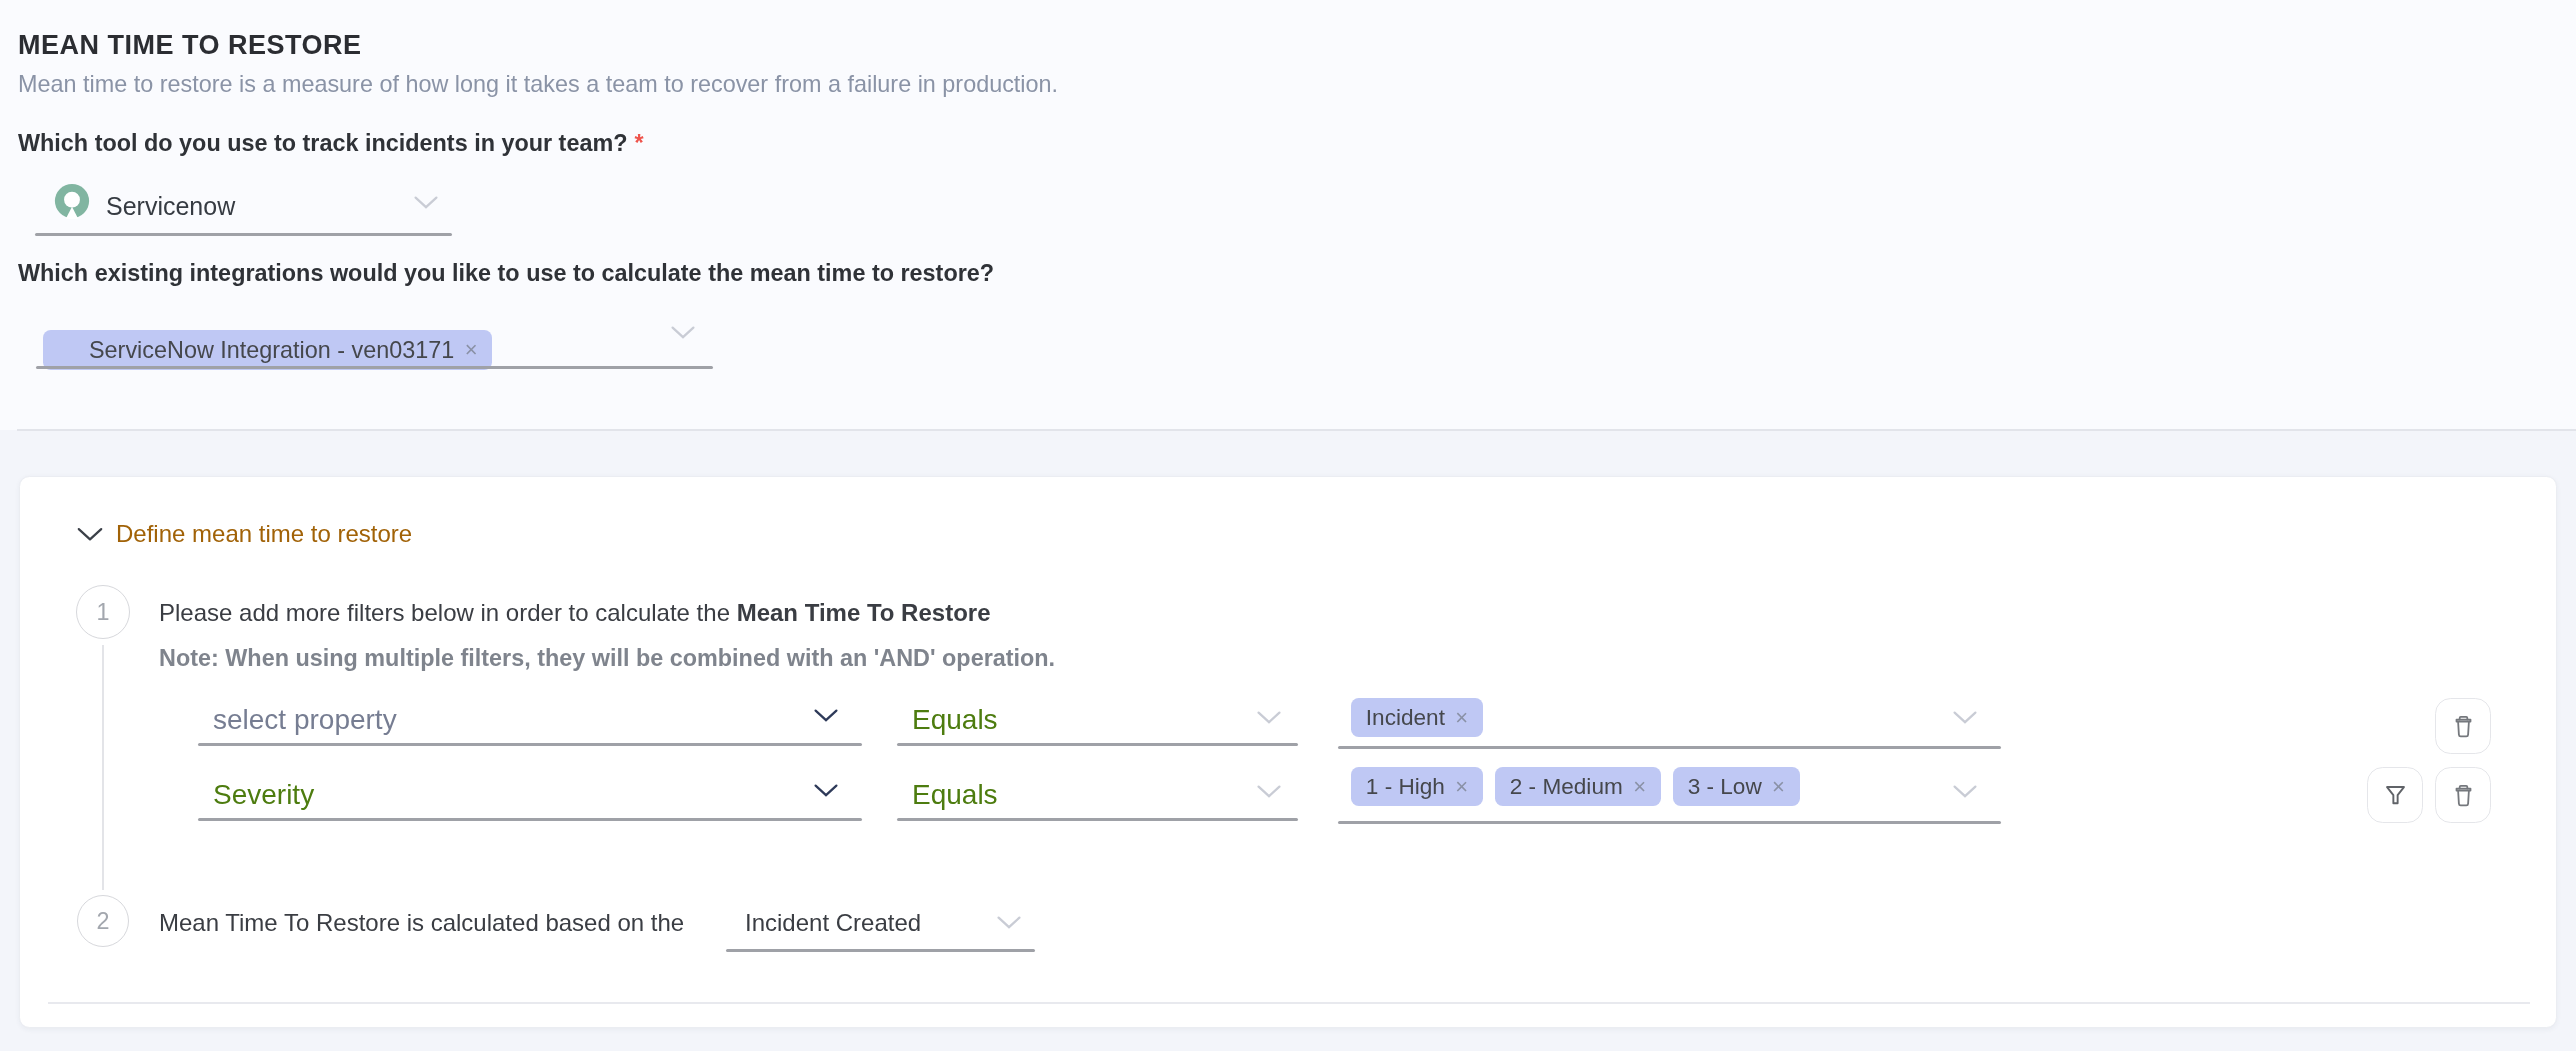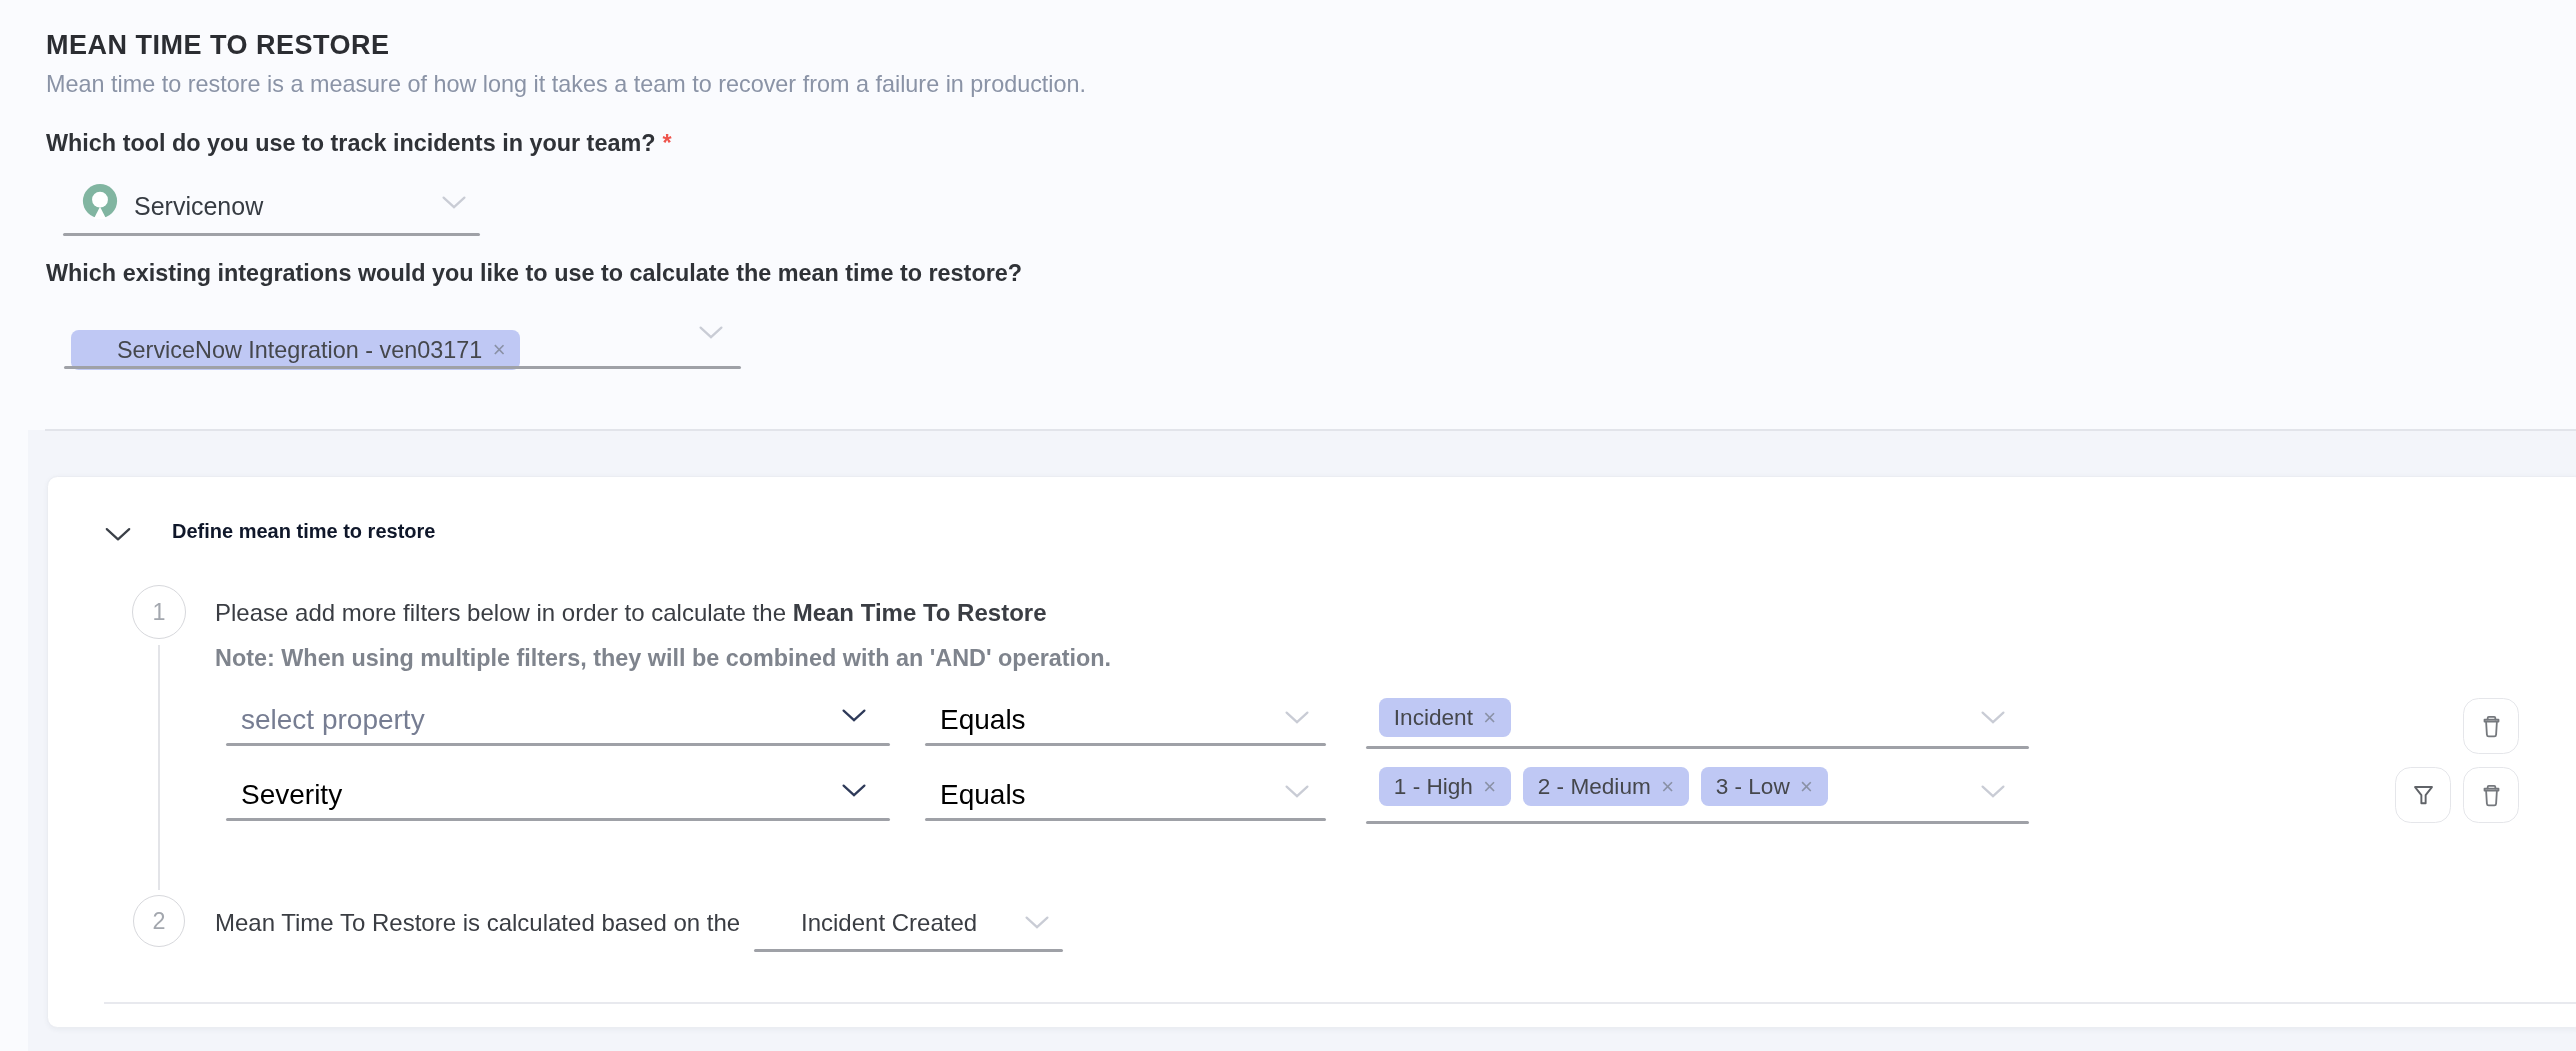--- a/index.html
+++ b/index.html
@@ -1,51 +1,51 @@
 <!DOCTYPE html>
 <html style="font-size:14px"><head>
 <meta charset="utf-8">
 <style>
   * { margin:0; padding:0; box-sizing:border-box; }
   html,body { background:#e9ebf2; }
   body { font-family:"Liberation Sans","DejaVu Sans",sans-serif; }
   #screen { position:relative; width:2576px; height:1052px; background:#fafbfe; overflow:hidden; }
 
-  .abs { position:absolute;margin-left:28px; }
+  .abs { position:absolute; }
 
   
   .page-title { left:18px; top:29.5px; font-size:27px; font-weight:700; color:#2b2d32; letter-spacing:0.5px; }
   .page-subtitle { left:18px; top:71px; font-size:23.4px; color:#8a93a6; }
 
   .q-label { font-size:23.4px; font-weight:700; color:#2f3237; }
   .req { color:#ee544c; font-weight:700; margin-left:7px; }
 
   
   .underline { position:absolute; height:2.6px; background:#9fa1a7; border-radius:1.7px; }
   .chev { position:absolute; width:26px; height:14.8px; }
   .chev svg { display:block; width:100%; height:100%; }
 
   .select-value { font-size:25px; color:#363b42; }
-  .navy { color:#000000; }
+  .navy { color:#4d7c0f; }
   .placeholder { color:#767d92; }
 
   
   .chip { display:inline-flex; align-items:center; gap:10.4px; background:#bfc8f4; border-radius:7.8px;
           padding:0 14.8px; font-size:22.6px; color:#45474c; height:39px; white-space:nowrap; }
   .chip .x { font-size:22px; color:#8a91a6; line-height:1; }
   .chip-lg { height:40px; font-size:23.4px; }
 
   
   .page-divider { left:17.4px; top:429px; width:2559px; height:1.7px; background:#e2e4ea; }
   .lower-bg { left:0; top:430px; width:2576px; height:621px; background:#f3f5fa; }
   .card { left:19px; top:476px; width:2538px; height:552px; background:#ffffff;
           border:1.7px solid #ebedf2; border-radius:10.4px; box-shadow:0 1.7px 5.2px rgba(40,50,80,.05); }
   .card-divider { left:28px; top:525px; width:2482px; height:1.7px; background:#e8e9ee; }
 
-  .define-title { left:96px; top:43px; font-size:20px; font-weight:700; color:#0f172a; }
+  .define-title { left:96px; top:43px; font-size:24px; font-weight:400; color:#a16207; }
 
   .step-circle { width:54px; height:54px; border:1.7px solid #d7d8dc; border-radius:50%;
                  display:flex; align-items:center; justify-content:center;
                  font-size:23.4px; color:#a3a7ae; background:#fff; }
   .connector { left:82px; top:168px; width:1.7px; height:245px; background:#e3e4e8; }
 
   .step-text { font-size:24px; color:#3a3d43; }
   .step-note { font-size:23.4px; color:#7f848d;font-weight:bold; }
 
   .row-text { position:absolute; font-size:28px; }

